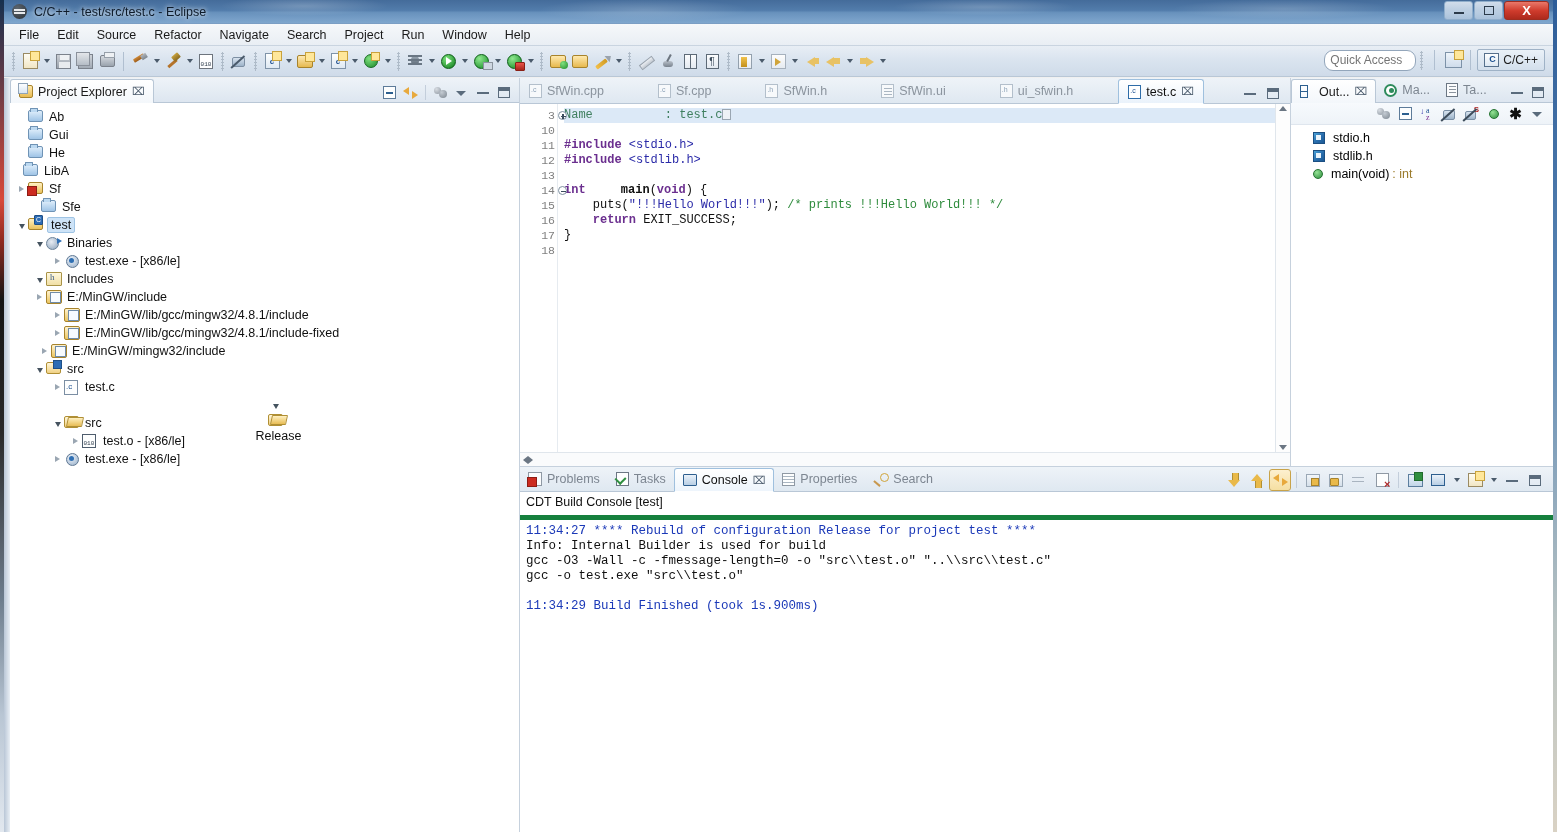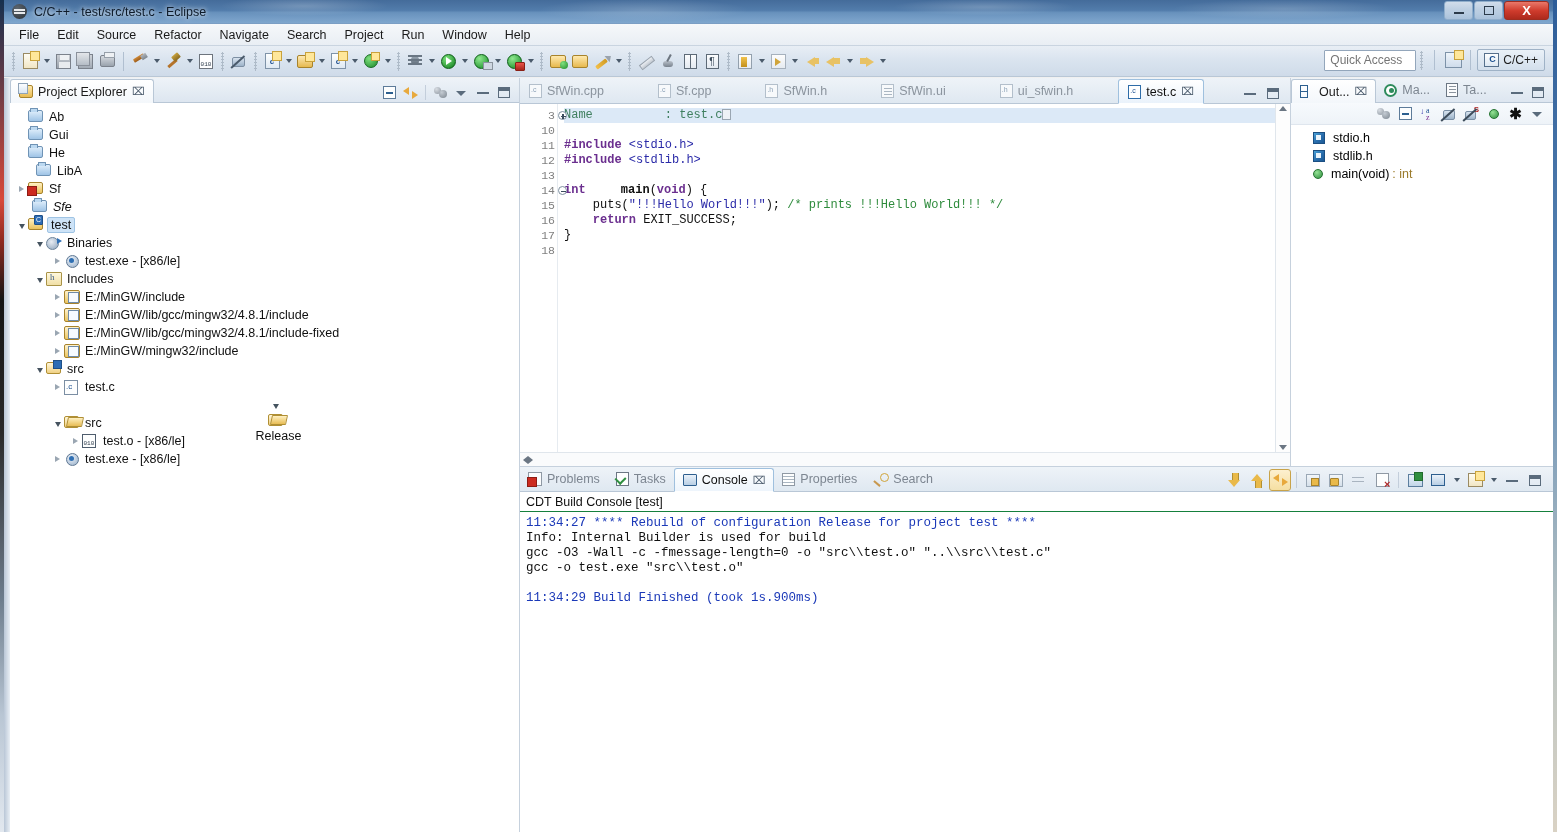--- a/index.html
+++ b/index.html
@@ -223,21 +223,21 @@
   .ico-arrow-r{width:17px;height:15px;position:relative;}
   .ico-arrow-r::before{content:"";position:absolute;right:1px;top:3px;width:0;height:0;
     border-left:8px solid #e8c264;border-top:5px solid transparent;border-bottom:5px solid transparent;}
   .ico-arrow-r::after{content:"";position:absolute;right:8px;top:4px;width:7px;height:6px;background:#e8c264;}
 
   
   #qa-wrap { position:absolute; right: 8px; top:3px; display:flex; align-items:center; }
   #quick-access {
     width: 92px; height: 21px; border:1px solid #93a6bb; background:#fff;
     font-size:12px; color:#3b82f6; padding: 0 5px; line-height:19px;
-    border-radius:1px;
+    border-radius:9px;
   }
   #persp-sep { width:1px; height:20px; background:#b0bfd0; margin:0 7px; }
   .ico-perspnew{width:17px;height:16px;background:linear-gradient(180deg,#eef4fa,#cfdceb);
     border:1px solid #7d92a8;position:relative;}
   .ico-perspnew::after{content:"";position:absolute;right:-3px;top:-3px;width:8px;height:8px;
     background:#ffe79a;border:1px solid #c9a23c;}
   #persp-cc {
     display:flex;align-items:center;gap:4px;height:22px;padding:0 6px;
     border:1px solid #9fb2c6;border-radius:2px;
     background:linear-gradient(180deg,#eaf1f8,#d3dfec);font-size:12px;color:#1d1d1d;
@@ -555,22 +555,22 @@
     border:1px solid #5c7e9e;position:relative;}
   .ico-pinconsole::after{content:"";position:absolute;right:-1px;top:-3px;width:7px;height:7px;
     background:#2f8f3f;border:1px solid #226b2e;}
   .ico-displayconsole{width:14px;height:12px;background:linear-gradient(180deg,#eaf2fa,#b9cfe4);
     border:1.5px solid #2e5f8f;}
   .ico-newconsole{width:15px;height:14px;background:linear-gradient(180deg,#fffdf4,#f1e6c4);
     border:1px solid #9a8a62;position:relative;}
   .ico-newconsole::after{content:"";position:absolute;right:-3px;top:-3px;width:8px;height:8px;
     background:#ffe79a;border:1px solid #c9a23c;}
   #console-title {
-    height:20px; line-height:20px; font-size:12.5px; color:#101010; padding-left:6px;
-    border-bottom:1px solid #15803d; background:#fff;
+    height:28px; line-height:20px; font-size:12.5px; color:#101010; padding-left:6px;
+    border-bottom:5px solid #15803d; background:#fff;
   }
   #console-body {
     flex:1; padding:4px 0 0 6px; overflow:hidden; background:#fff;
     font-family:"Liberation Mono","DejaVu Sans Mono",monospace; font-size:12.5px;
     line-height:15px; white-space:pre;
   }
   .con-blue { color:#1b39b8; }
   .con-black { color:#101010; }
 </style>
 </head>
@@ -780,35 +780,35 @@
             </div>
             <span class="tlabel">Gui</span>
           </div>
           <div class="trow" style="padding-left: 5px;">
             <div class="twist "></div>
             <div class="ticon">
               <div class="f-plain"></div>
             </div>
             <span class="tlabel">He</span>
           </div>
-          <div class="trow" style="padding-left: 13px;">
+          <div class="trow" style="padding-left: 0;">
             <div class="twist "></div>
             <div class="ticon">
               <div class="f-plain"></div>
             </div>
             <span class="tlabel">LibA</span>
           </div>
           <div class="trow" style="padding-left: 5px;">
             <div class="twist closed"></div>
             <div class="ticon">
               <div class="f-proj-err"></div>
             </div>
             <span class="tlabel">Sf</span>
           </div>
-          <div class="trow" style="padding-left: 9px; font-style: italic;">
+          <div class="trow" style="padding-left: 18px;">
             <div class="twist "></div>
             <div class="ticon">
               <div class="f-plain"></div>
             </div>
             <span class="tlabel">Sfe</span>
           </div>
           <div class="trow" style="padding-left: 5px;">
             <div class="twist open"></div>
             <div class="ticon">
               <div class="f-proj"></div>
@@ -829,42 +829,42 @@
             </div>
             <span class="tlabel">test.exe - [x86/le]</span>
           </div>
           <div class="trow" style="padding-left: 23px;">
             <div class="twist open"></div>
             <div class="ticon">
               <div class="i-includes"></div>
             </div>
             <span class="tlabel">Includes</span>
           </div>
-          <div class="trow" style="padding-left: 41px; text-align: center;">
+          <div class="trow" style="padding-left: 23px; text-align: center;">
             <div class="twist closed"></div>
             <div class="ticon">
               <div class="i-incfolder"></div>
             </div>
             <span class="tlabel">E:/MinGW/include</span>
           </div>
           <div class="trow" style="padding-left: 41px;">
             <div class="twist closed"></div>
             <div class="ticon">
               <div class="i-incfolder"></div>
             </div>
             <span class="tlabel">E:/MinGW/lib/gcc/mingw32/4.8.1/include</span>
           </div>
           <div class="trow" style="padding-left: 41px;">
             <div class="twist closed"></div>
             <div class="ticon">
               <div class="i-incfolder"></div>
             </div>
             <span class="tlabel">E:/MinGW/lib/gcc/mingw32/4.8.1/include-fixed</span>
           </div>
-          <div class="trow" style="padding-left: 41px;">
+          <div class="trow" style="padding-left: 28px;">
             <div class="twist closed"></div>
             <div class="ticon">
               <div class="i-incfolder"></div>
             </div>
             <span class="tlabel">E:/MinGW/mingw32/include</span>
           </div>
           <div class="trow" style="padding-left: 23px;">
             <div class="twist open"></div>
             <div class="ticon">
               <div class="f-src"></div>

